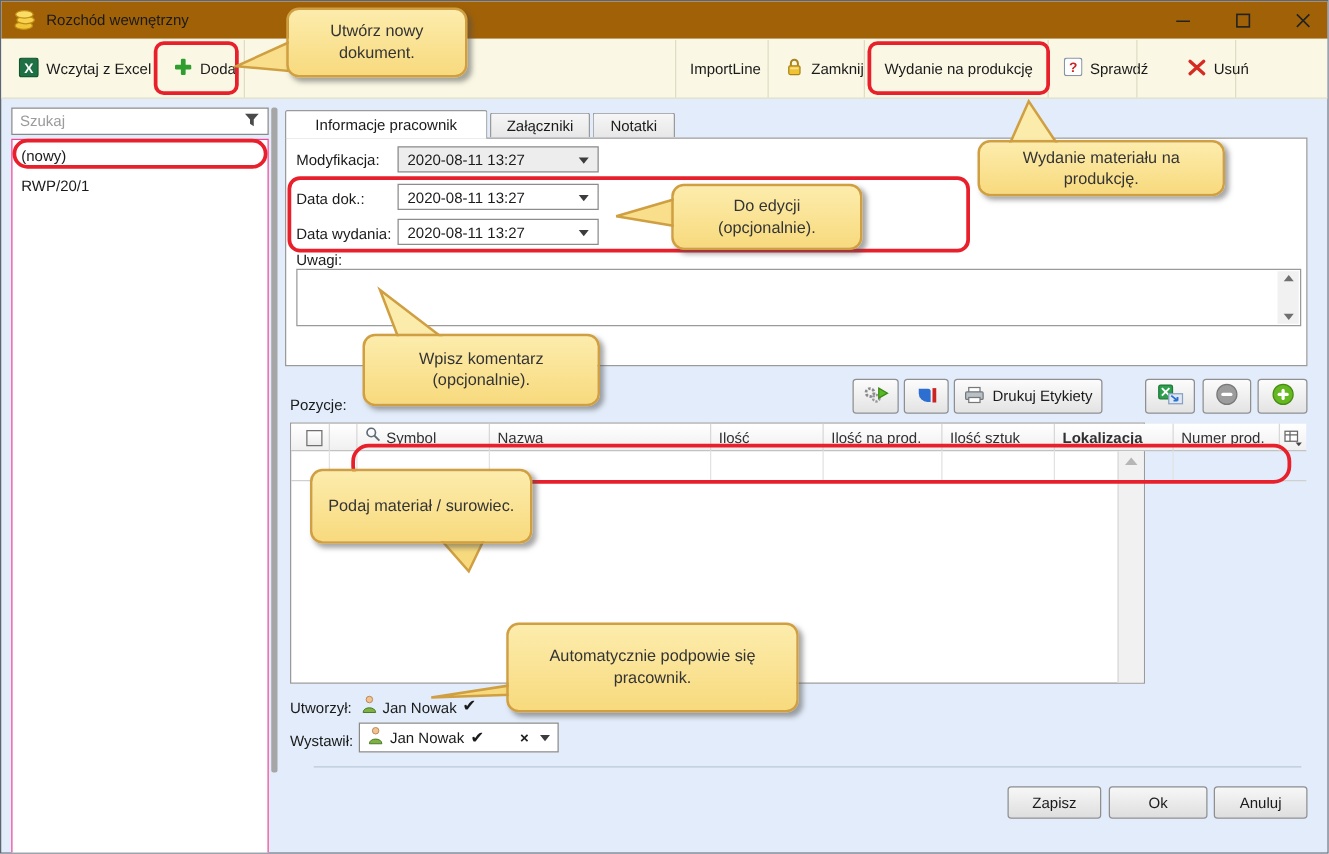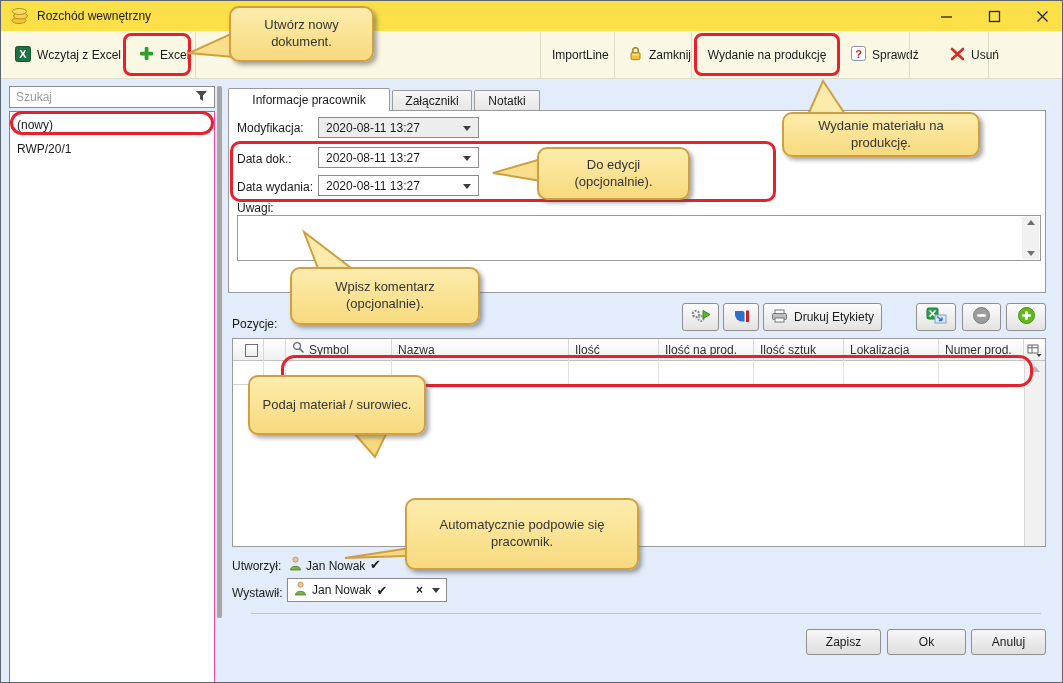--- a/index.html
+++ b/index.html
@@ -4,21 +4,21 @@
 <style>
   * { margin:0; padding:0; box-sizing:border-box; font-family:"Liberation Sans","DejaVu Sans",sans-serif; }
   html,body { background:#ffffff; }
   #win {
     position:relative; width:1063px; height:683px;
     background:#e2ecfa; border:1px solid #5d6670; overflow:hidden;
     font-size:12px; color:#1a1a1a;
   }
   .abs { position:absolute; }
   
-  .titlebar { left:0; top:0; width:100%; height:30px; background:#fde047; display:flex; align-items:center; }
+  .titlebar { left:0; top:0; width:100%; height:30px; background:#a16207; display:flex; align-items:center; }
   .winctl { display:flex; align-items:center; justify-content:center; width:30px; height:24px; }
   
   .toolbar { left:0; top:30px; width:100%; height:48px; background:#faf8e4; border-bottom:1px solid #deddc6; }
   .tbtn { position:absolute; top:30px; height:48px; display:flex; align-items:center; gap:6px; padding:0 8px; cursor:default; }
   .tsep { position:absolute; top:31px; height:46px; width:1px; background:#dedcc2; }
   
   .searchbox { left:8px; top:85px; width:206px; height:22px; background:#fff; border:1px solid #8a8a8a; display:flex; align-items:center; padding:0 6px; }
   .searchbox input { flex:1; border:none; outline:none; font-size:12px; color:#000000; background:transparent; }
   .searchbox input::placeholder { color:#9b9b9b; }
   .sidelist { left:8px; top:110px; width:206px; height:637px; background:#fff; border:1px solid #ec4899; }
@@ -36,21 +36,21 @@
   .combo .tri-dn { position:absolute; right:7px; top:8px; }
   .uwagi { left:236px; top:214px; width:804px; height:46px; background:#fff; border:1px solid #9a9a9a; }
   .uwagi textarea { position:absolute; left:1px; top:1px; width:782px; height:42px; border:none; outline:none; resize:none; background:transparent; }
   .vscroll { position:absolute; right:1px; top:1px; width:17px; height:42px; background:#f1f1f1; display:flex; flex-direction:column; justify-content:space-between; align-items:center; padding:3px 0; }
   .tri-up-s { width:0; height:0; border-left:4px solid transparent; border-right:4px solid transparent; border-bottom:5px solid #6f6f6f; }
   .tri-dn-s { width:0; height:0; border-left:4px solid transparent; border-right:4px solid transparent; border-top:5px solid #6f6f6f; }
   
   .ibtn { position:absolute; top:302px; height:28px; border:1px solid #8f8f8f; border-radius:3px;
           background:linear-gradient(#fcfcfc,#e3e3e3); display:flex; align-items:center; justify-content:center; gap:6px; }
   
-  .grid { left:231px; top:337px; width:814px; height:209px; background:#fff; border:1px solid #9a9a9a; }
+  .grid { left:231px; top:337px; width:684px; height:209px; background:#fff; border:1px solid #9a9a9a; }
   .ghead { position:absolute; left:0; top:0; width:812px; height:22px; background:linear-gradient(#ffffff,#f0f0f0); border-bottom:1px solid #c2c2c2; display:flex; }
   .gcell { height:22px; line-height:21px; padding-left:6px; border-right:1px solid #d8d8d8; color:#303030; display:flex; align-items:center; gap:4px; overflow:hidden; white-space:nowrap; }
   .grow { position:absolute; left:0; top:22px; width:812px; height:24px; border-bottom:1px solid #d0d0d0; display:flex; }
   .rcell { height:24px; border-right:1px solid #e2e2e2; }
   .gscroll { position:absolute; right:0; top:22px; width:21px; height:185px; background:#f1f1f1; border-left:1px solid #d8d8d8; display:flex; justify-content:center; padding-top:5px; }
   .tri-up-g { width:0; height:0; border-left:5px solid transparent; border-right:5px solid transparent; border-bottom:6px solid #b6b6b6; }
   .checkbox { width:13px; height:13px; border:1px solid #707070; background:linear-gradient(#ffffff,#ececec); }
   
   .btn { position:absolute; top:628px; height:26px; border:1px solid #8f8f8f; border-radius:3px;
          background:linear-gradient(#f7f7f7,#dedede); display:flex; align-items:center; justify-content:center; }
@@ -107,21 +107,21 @@
     <span>Wczytaj z Excel</span>
   </div>
 
   <div class="tbtn" style="left:130px;">
     <span>
       <svg width="15" height="15">
           <rect x="5.7" y="1" width="3.8" height="13" rx="1" fill="#2f9e2f"></rect>
           <rect x="1" y="5.7" width="13" height="3.8" rx="1" fill="#2f9e2f"></rect>
         </svg>
     </span>
-    <span>Excel</span>
+    <span>Dodaj</span>
   </div>
 
   <div class="tsep" style="left:194px;"></div>
   <div class="tsep" style="left:539px;"></div>
 
   <div class="tbtn" style="left:543px;width:70px;">
     <span>ImportLine</span>
   </div>
 
   <div class="tsep" style="left:613px;"></div>
@@ -306,21 +306,21 @@
       </div>
       <div class="gcell" style="width:90px;">
         <span>Ilość</span>
       </div>
       <div class="gcell" style="width:95px;">
         <span>Ilość na prod.</span>
       </div>
       <div class="gcell" style="width:90px;">
         <span>Ilość sztuk</span>
       </div>
-      <div class="gcell" style="width:95px;">
+      <div class="gcell" style="width:95px;font-weight:bold;">
         <span>Lokalizacja</span>
       </div>
       <div class="gcell" style="width:85px;">
         <span>Numer prod.</span>
       </div>
       <div class="gcell" style="width:21px;border-right:none;justify-content:center;padding-left:0;">
         <svg width="15" height="13">
             <rect x="1" y="1" width="10" height="8" fill="#fff" stroke="#666"></rect>
             <line x1="1" y1="3.8" x2="11" y2="3.8" stroke="#666"></line>
             <line x1="5" y1="1" x2="5" y2="9" stroke="#666"></line>

